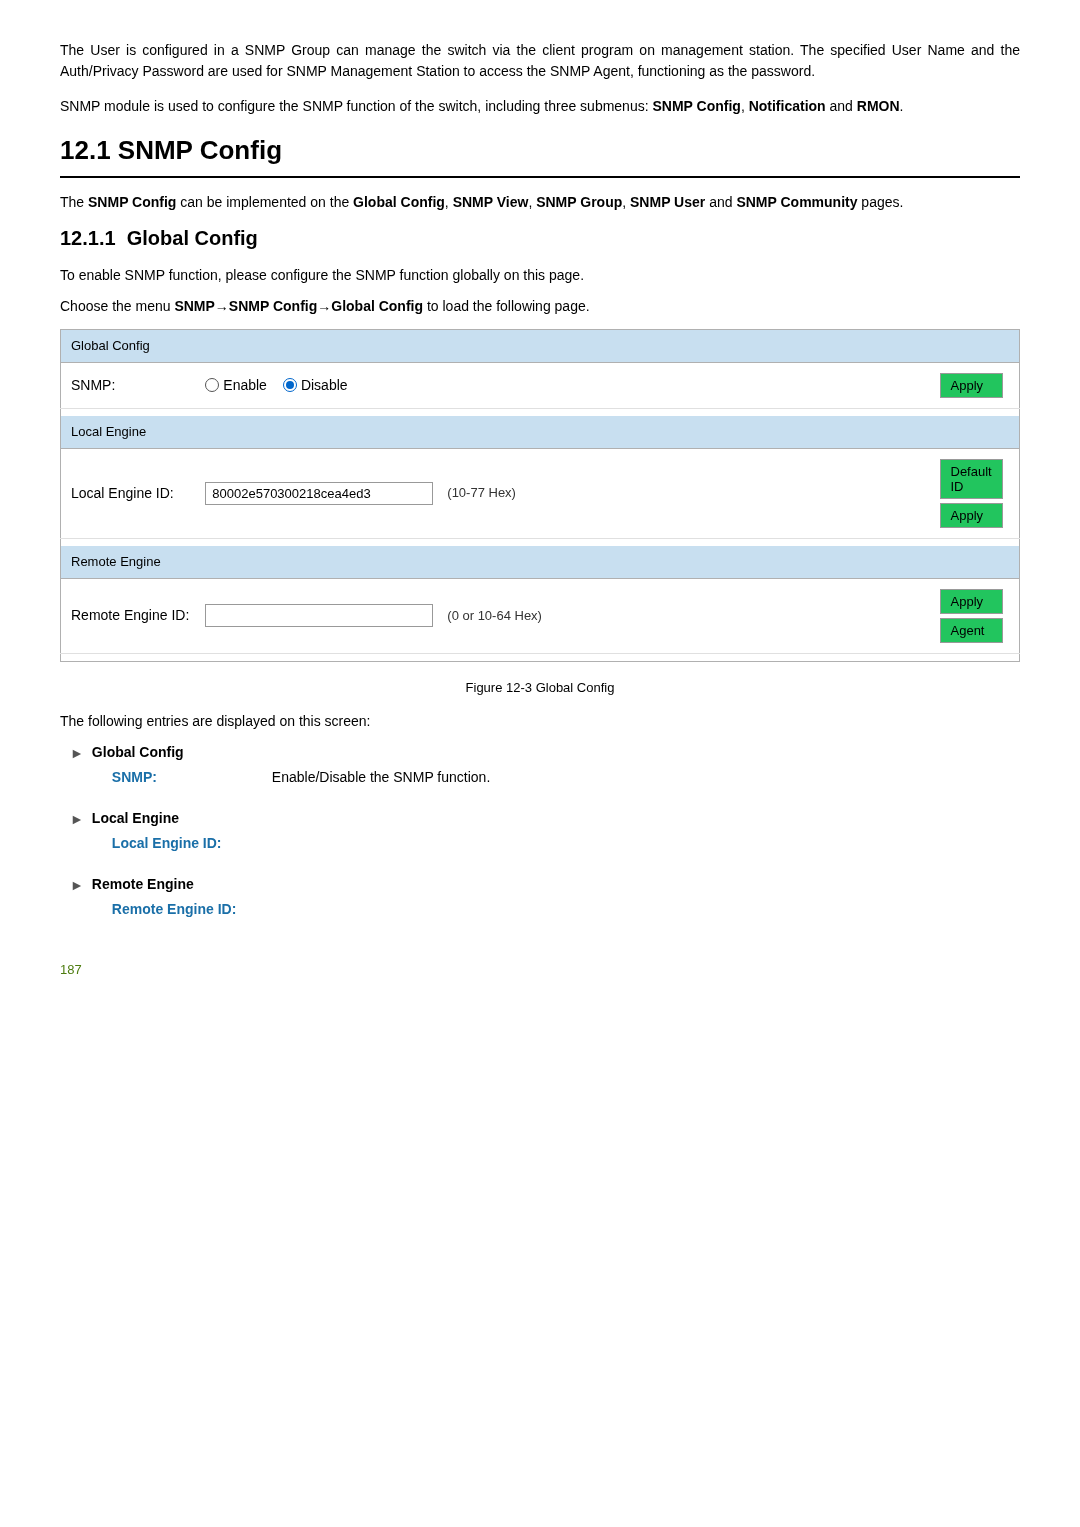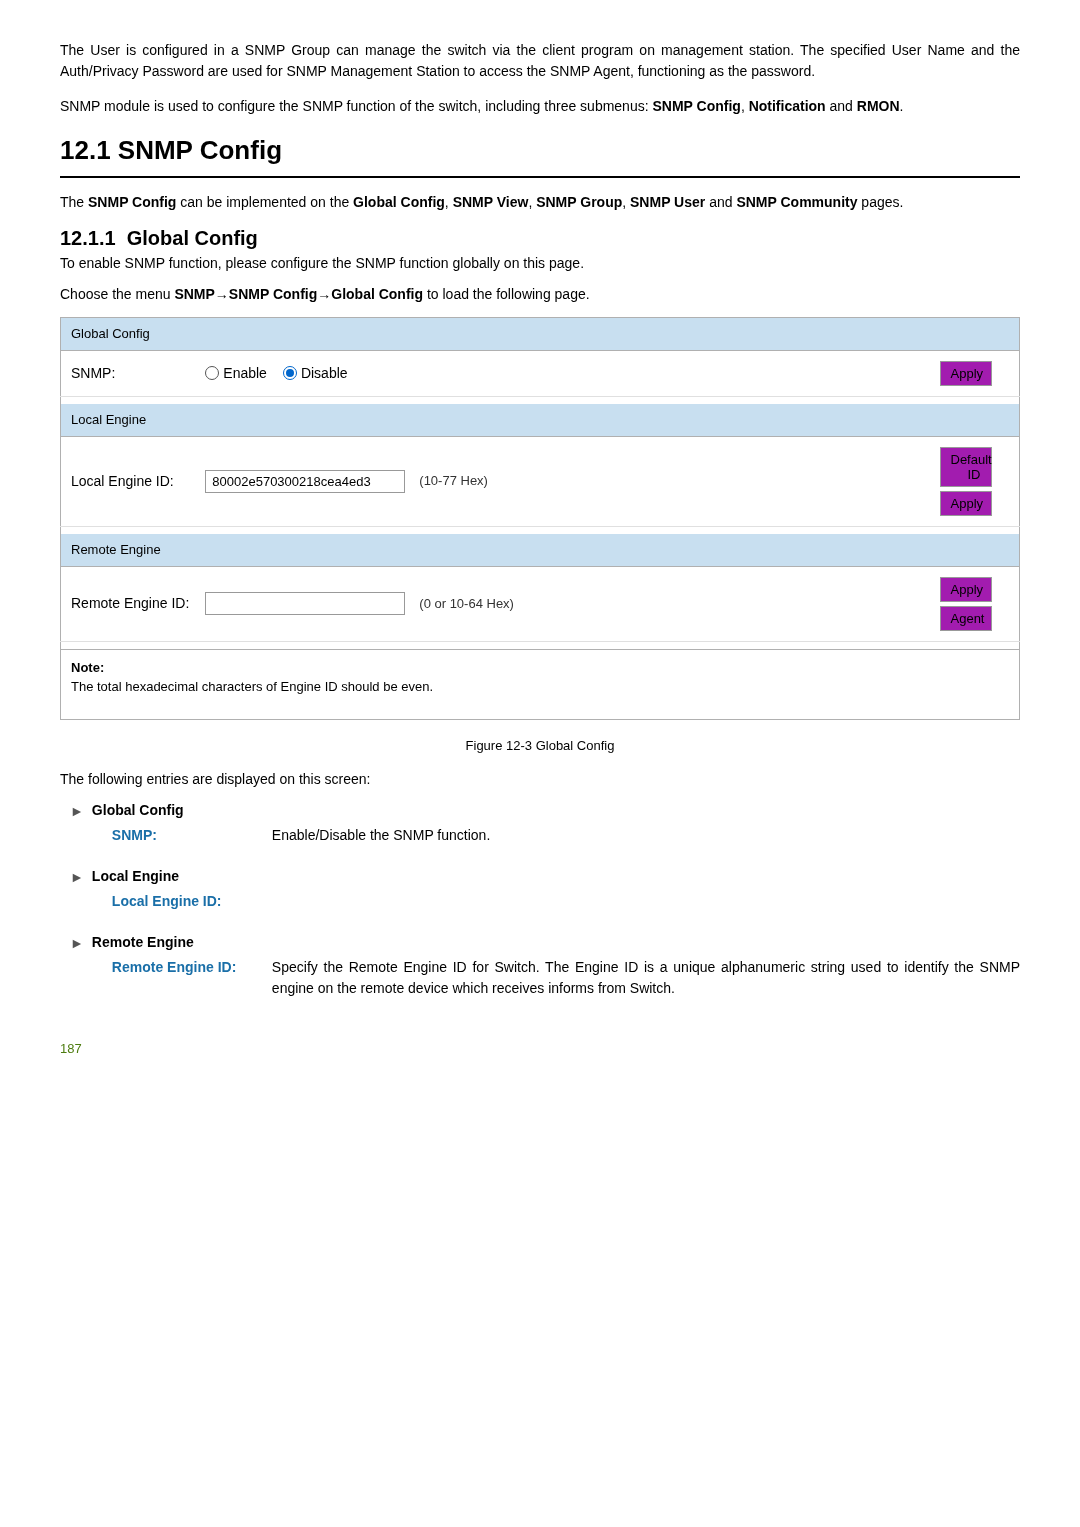--- a/index.html
+++ b/index.html
@@ -19,20 +19,21 @@
     .section-title {
       font-size: 26px;
       font-weight: bold;
       border-bottom: 2px solid #000;
       padding-bottom: 6px;
       margin-bottom: 14px;
     }
     .subsection-title {
       font-size: 20px;
       font-weight: bold;
+      margin-bottom: 12px;
       margin-top: 8px;
     }
     .desc-text {
       margin-bottom: 10px;
       text-align: justify;
     }
     .choose-text {
       margin-bottom: 12px;
     }
     .config-table {
@@ -66,27 +67,27 @@
       vertical-align: middle;
     }
     .button-cell {
       width: 90px;
       padding: 10px 10px;
       vertical-align: middle;
       text-align: right;
     }
     .btn {
       display: block;
-      width: 52px;
+      width: 63px;
       padding: 4px 10px;
-      background: #a21caf;
+      background: #22c55e;
       border: 1px solid #999;
       font-size: 13px;
       cursor: pointer;
-      text-align: right;
+      text-align: left;
       margin-bottom: 4px;
     }
     .btn:last-child { margin-bottom: 0; }
     .radio-group {
       display: flex;
       align-items: center;
       gap: 16px;
     }
     .radio-item {
       display: flex;
@@ -111,21 +112,21 @@
       content: '';
       width: 8px;
       height: 8px;
       border-radius: 50%;
       background: #0066cc;
     }
     .text-input {
       border: 1px solid #999;
       padding: 3px 6px;
       font-size: 13px;
-      width: 200px;
+      width: 228px;
     }
     .hint-text {
       font-size: 13px;
       color: #333;
       margin-left: 8px;
     }
     .note-box {
       margin-bottom: 14px;
       font-size: 13px;
     }
@@ -277,28 +278,20 @@
     <td class="button-cell">
       <button class="btn">Apply</button>
       <button class="btn">Agent</button>
     </td>
   </tr>
 
   <tr>
         <td colspan="3" style="height:8px;"></td>
       </tr>
 
-  <tr>
-    <td colspan="3" style="padding: 8px 10px; border-top: 1px solid #b0b0b0;">
-      <div class="note-box">
-        <span class="note-label">Note:</span><br>
-        <span>The total hexadecimal characters of Engine ID should be even.</span>
-      </div>
-    </td>
-  </tr>
 </tbody>
   </table>
 
 <p class="figure-caption">Figure 12-3 Global Config</p>
 
 <p class="following-text">The following entries are displayed on this screen:</p>
 
 <div class="section-list">
 
   <div class="list-item-row">
@@ -326,21 +319,20 @@
     </div>
   </div>
 
   <div class="list-item-row">
     <span class="arrow-marker">►</span>
     <div>
       <span class="list-item-heading">Remote Engine</span>
       <div class="sub-list">
         <div class="sub-list-row">
           <span class="sub-label">Remote Engine ID:</span>
-          <span class="sub-desc">Specify the Remote Engine ID for Switch. The Engine ID is a unique alphanumeric string used to identify the SNMP engine on the remote device which receives informs from Switch.</span>
         </div>
       </div>
     </div>
   </div>
 
 </div>
 
 <p class="page-number">187</p>
 
 </body></html>

